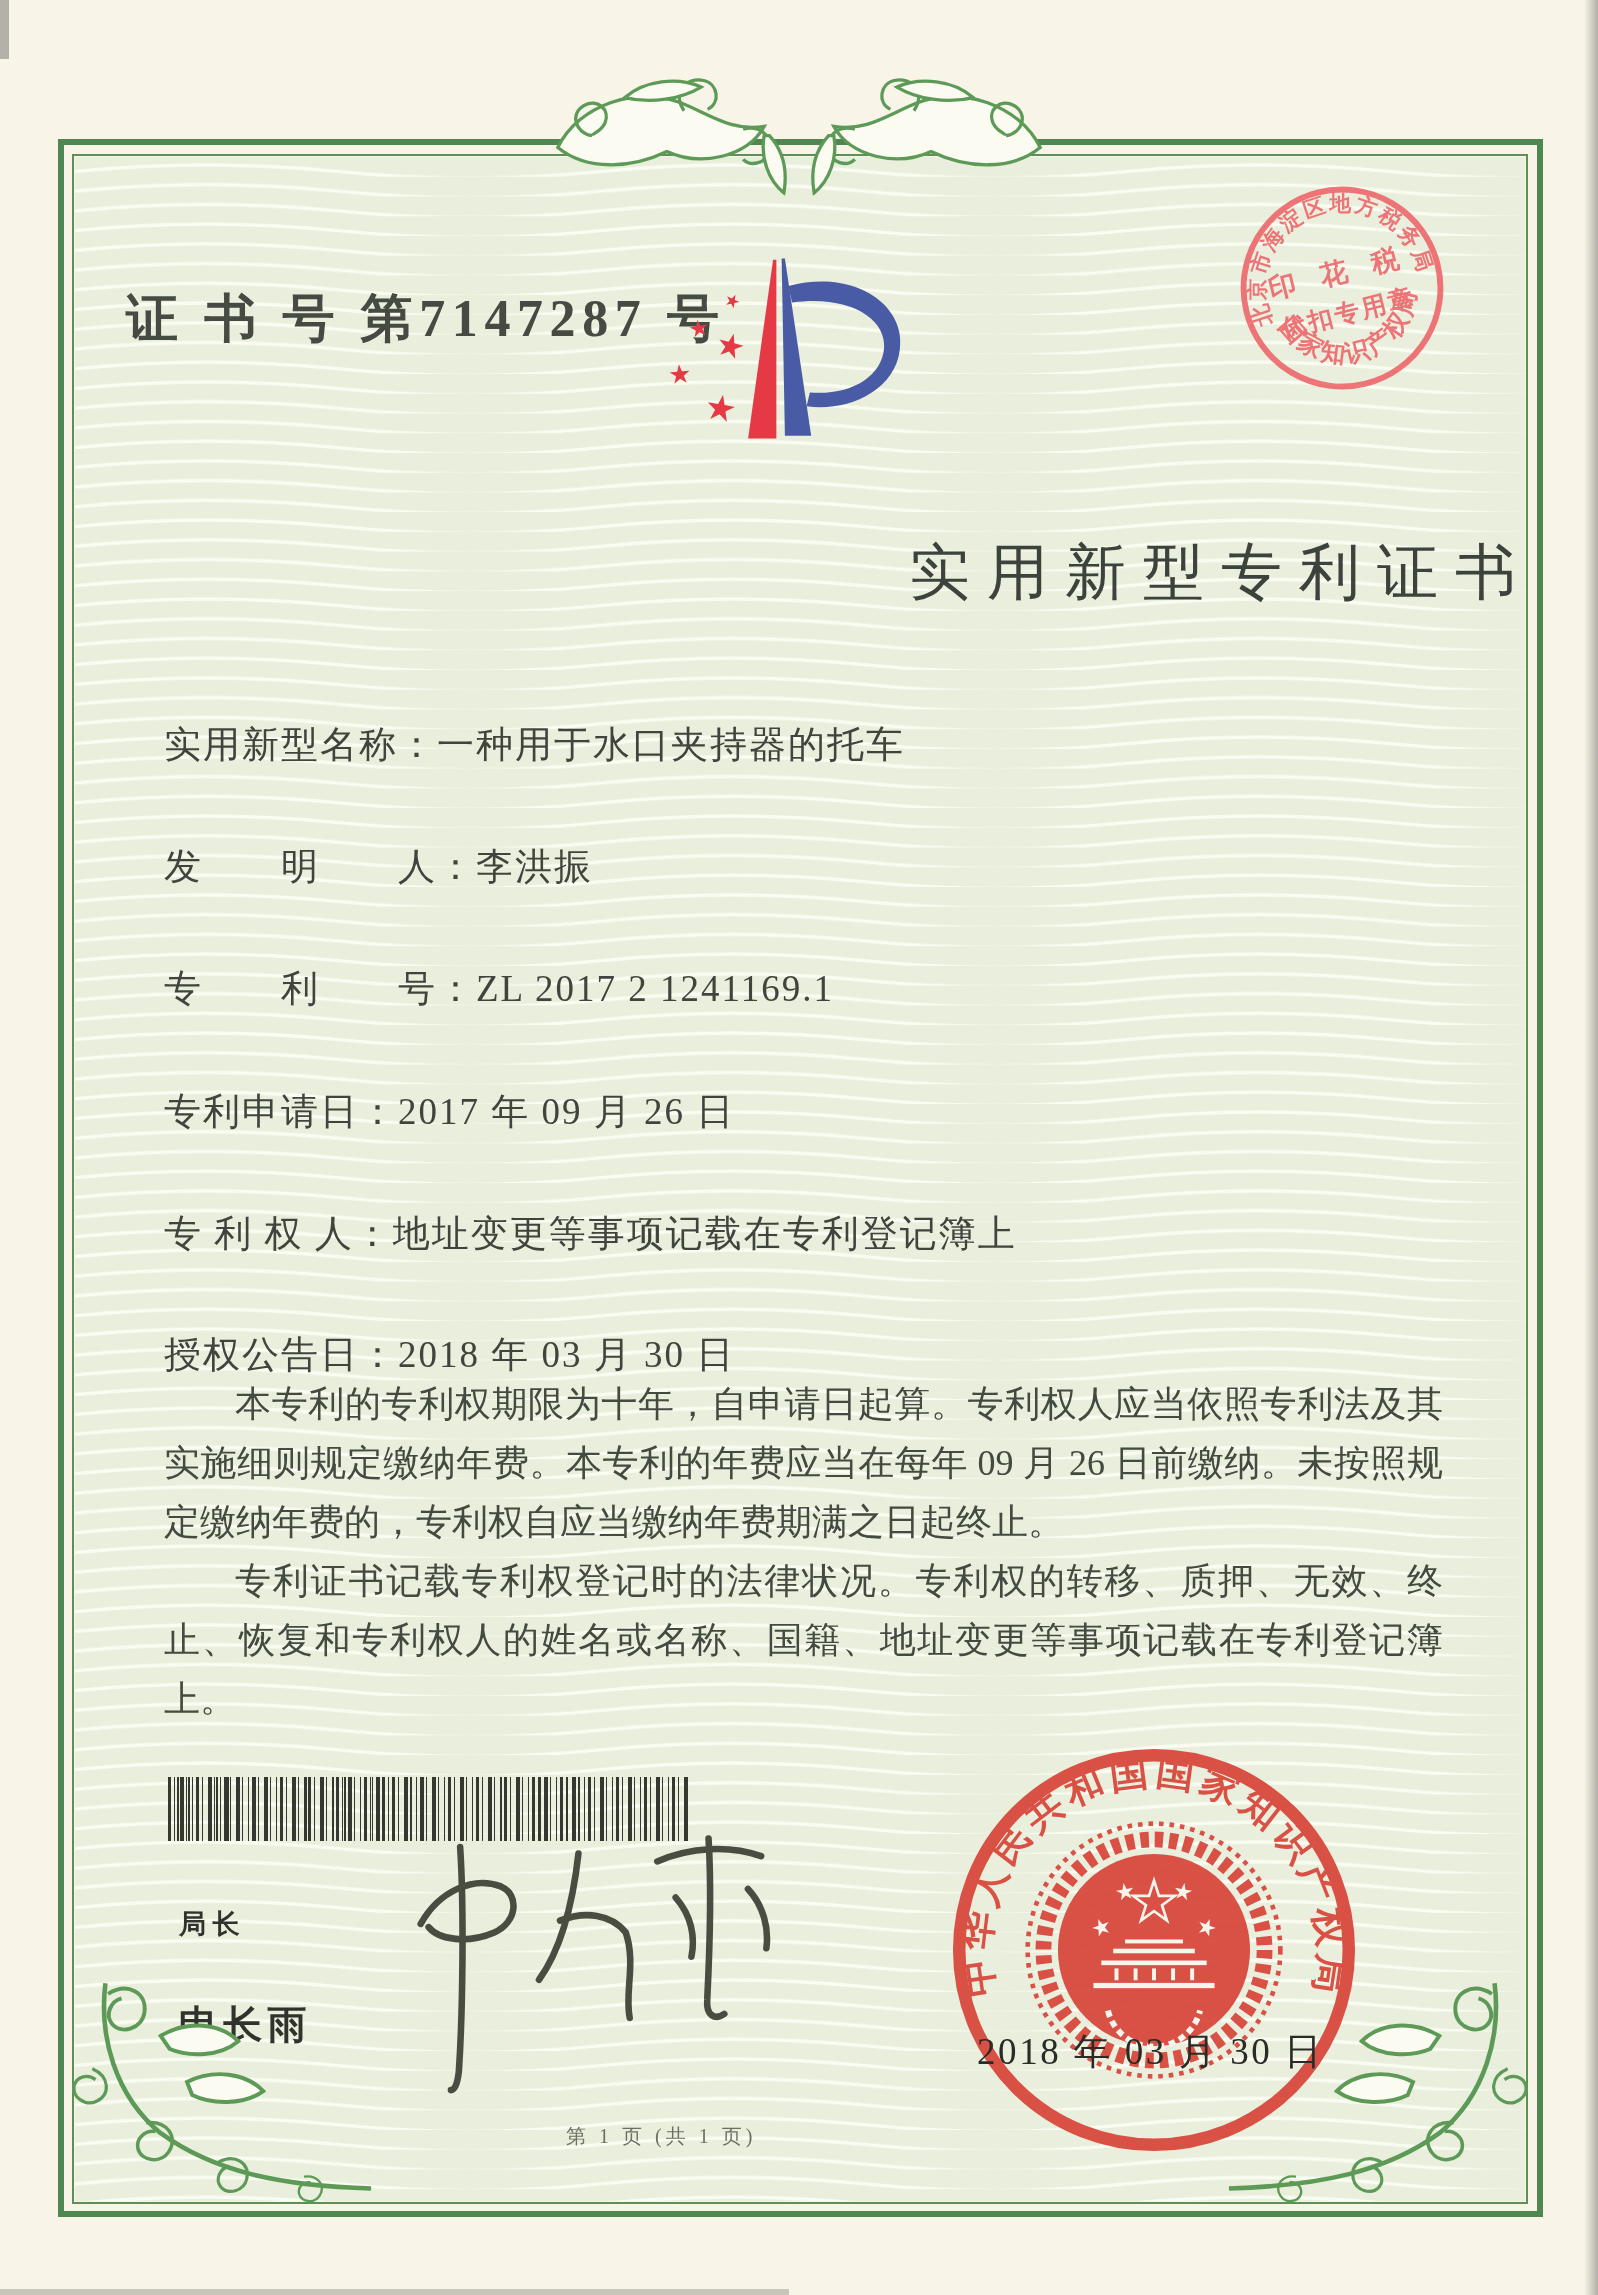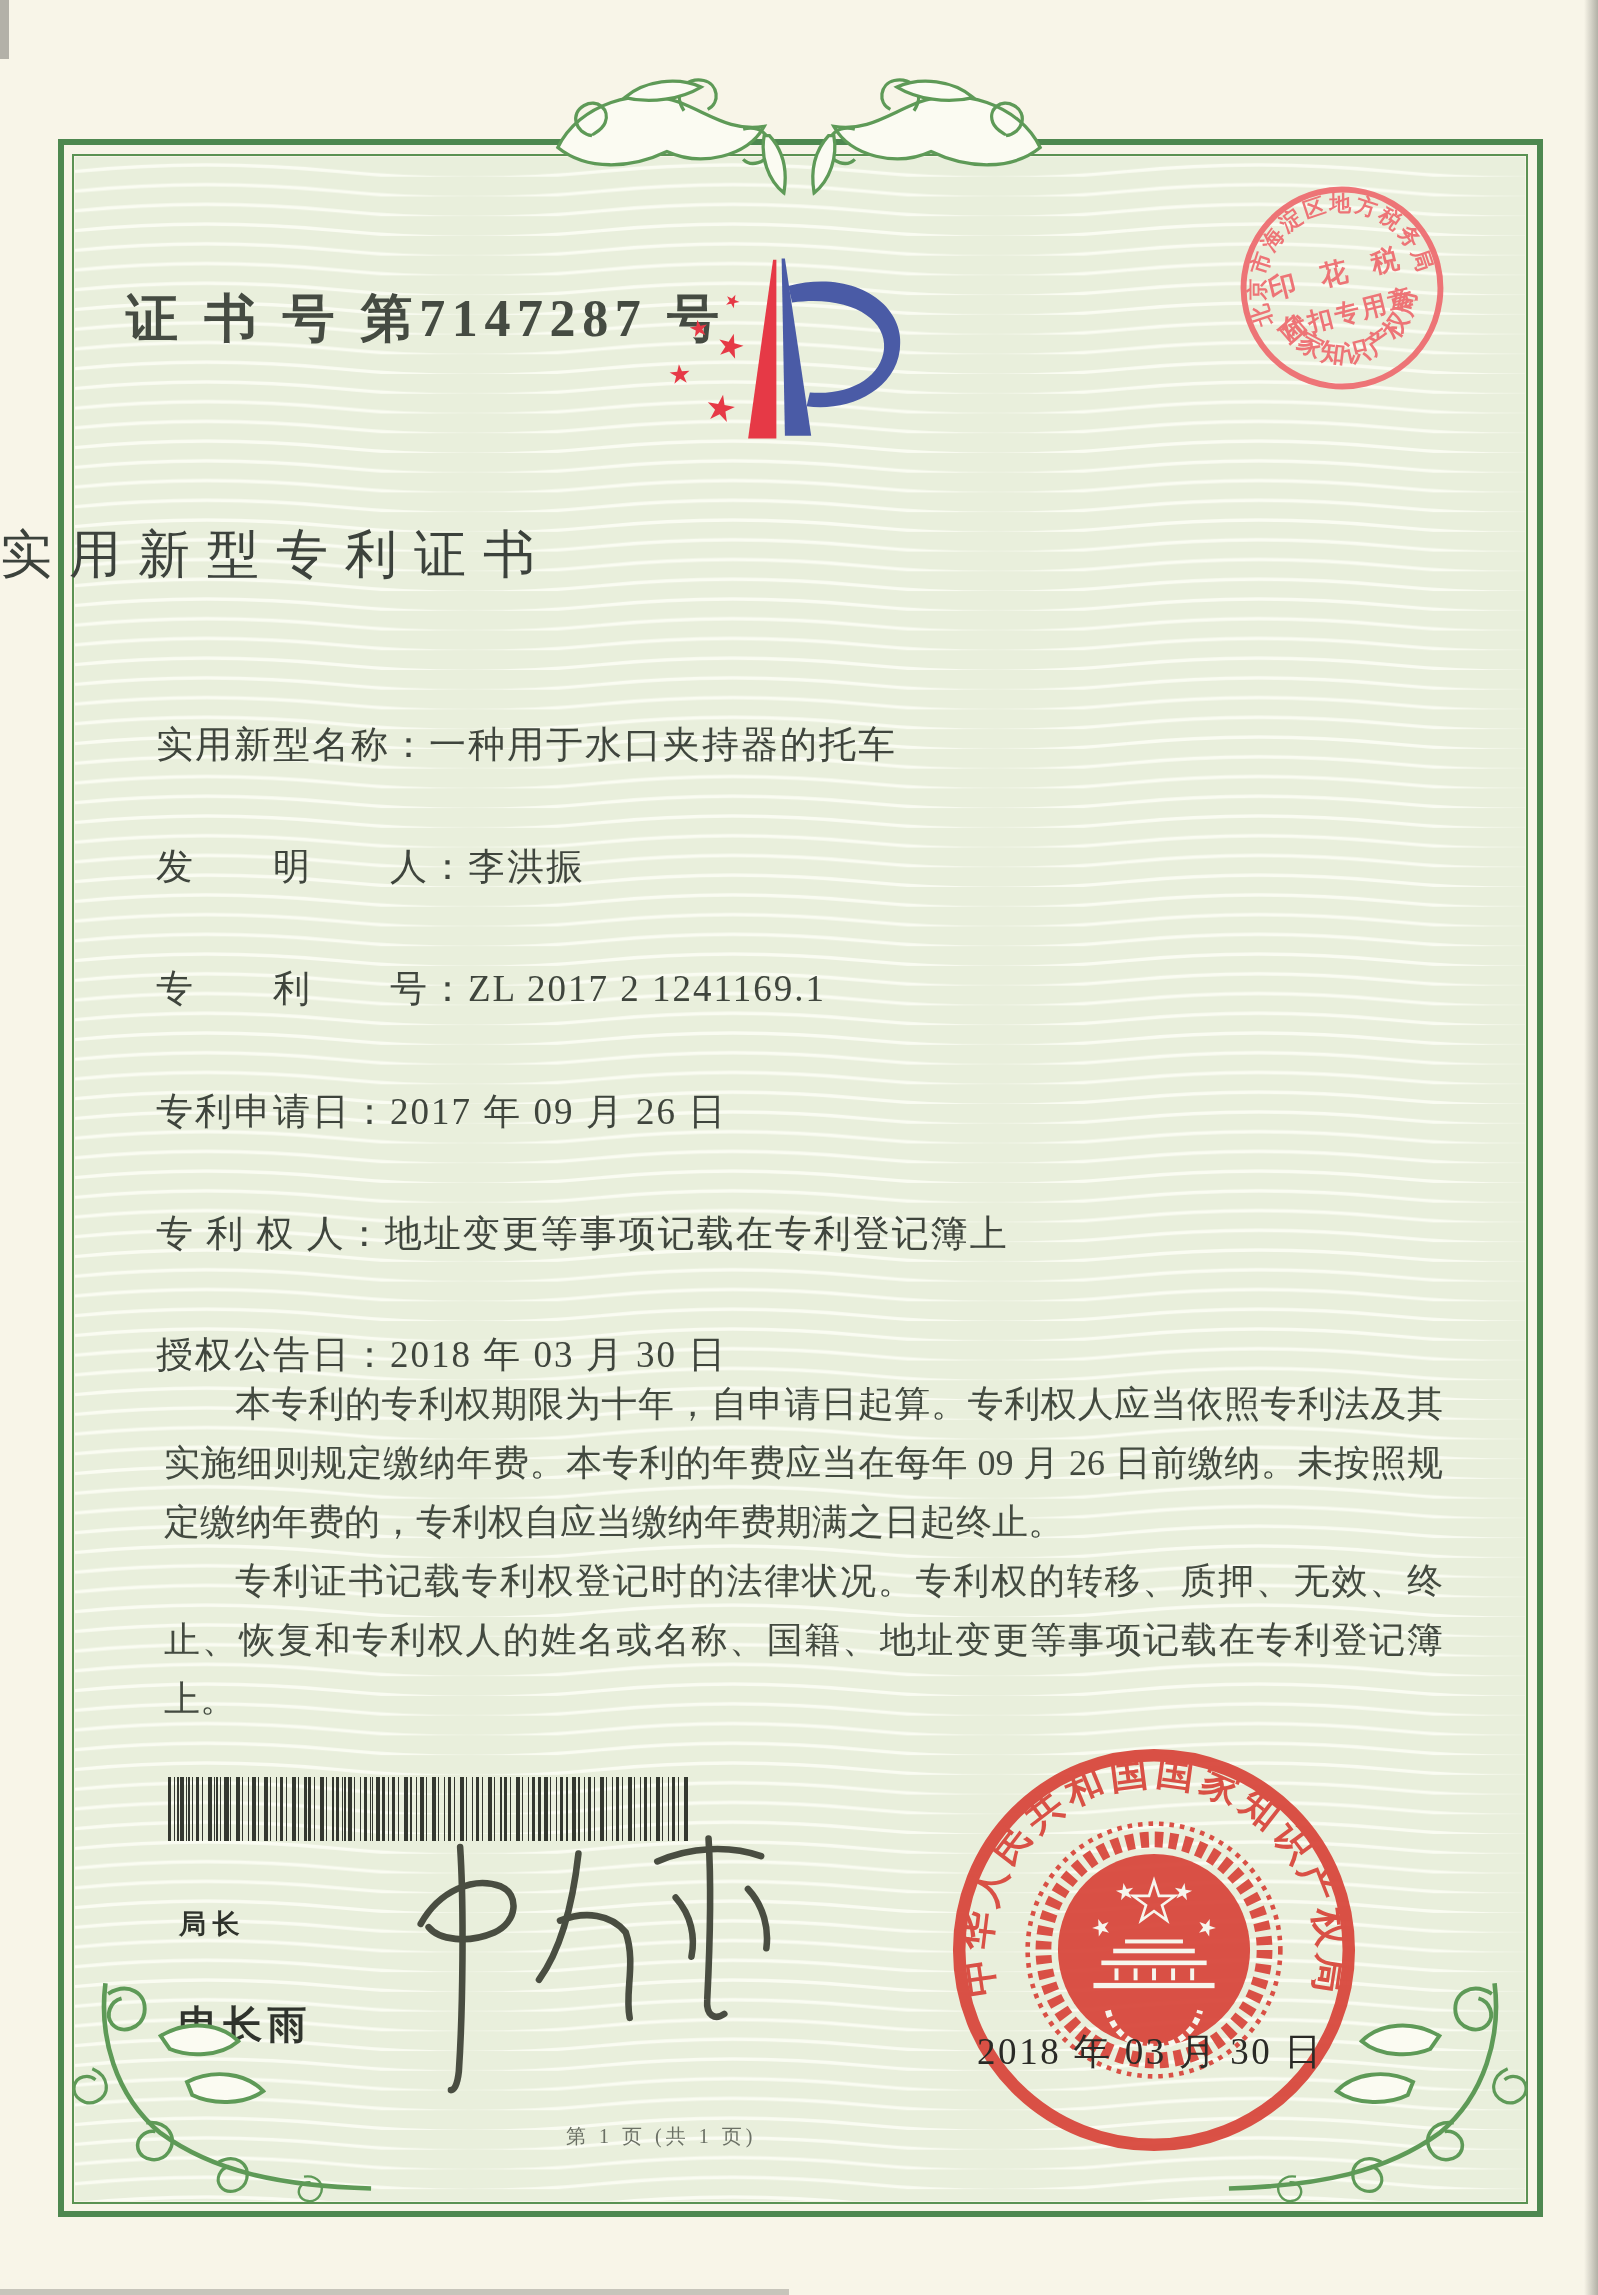--- a/index.html
+++ b/index.html
@@ -21,26 +21,26 @@
   .interior{
     left:75px;top:157px;width:1450px;height:2044px;
   }
   .interior svg{display:block;width:100%;height:100%;}
   
   .cert-no{
     left:126px;top:284px;font-size:52px;letter-spacing:6.6px;
     color:#454b42;white-space:nowrap;font-weight:bold;
   }
   .title{
-    left:0;top:520px;width:1533px;text-align:left;
-    font-size:52px;letter-spacing:17px;color:#3c423c;font-weight:500;
+    left:0;top:532px;width:1533px;text-align:right;
+    font-size:61px;letter-spacing:17px;color:#3c423c;font-weight:500;
     white-space:nowrap;
   }
   .field{
-    left:156px;font-size:37px;letter-spacing:2px;color:#3f453d;white-space:nowrap;
+    left:164px;font-size:37px;letter-spacing:2px;color:#3f453d;white-space:nowrap;
   }
   .f0{top:720px;} .f1{top:842px;} .f2{top:964px;}
   .f3{top:1087px;} .f4{top:1209px;} .f5{top:1330px;}
   .paras{
     left:164px;top:1375px;width:1279px;
     font-size:36px;line-height:59px;color:#434a40;text-align:justify;
   }
   .paras p{margin:0;text-indent:71px;}
   .barcode{
     left:168px;top:1777px;width:520px;height:64px;

